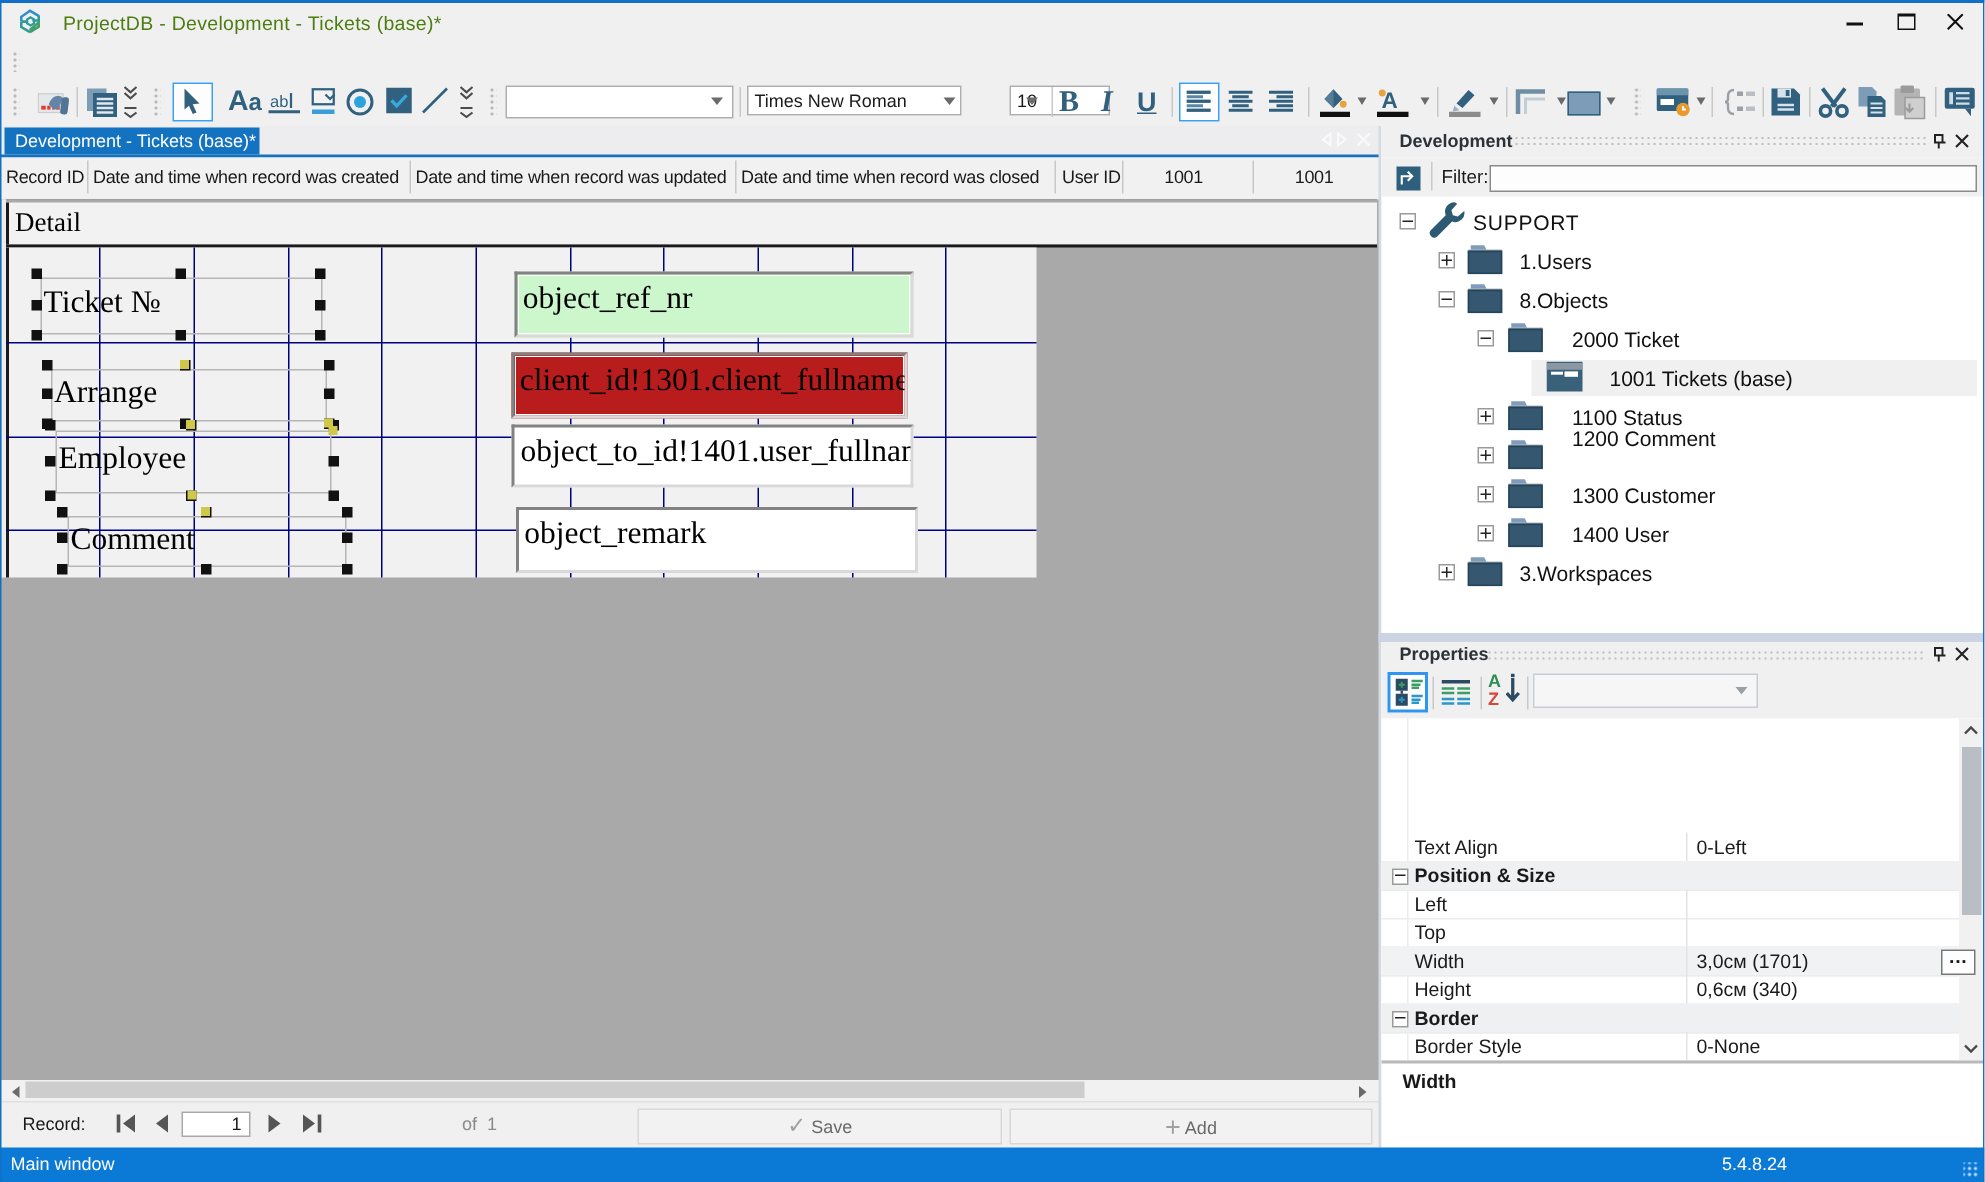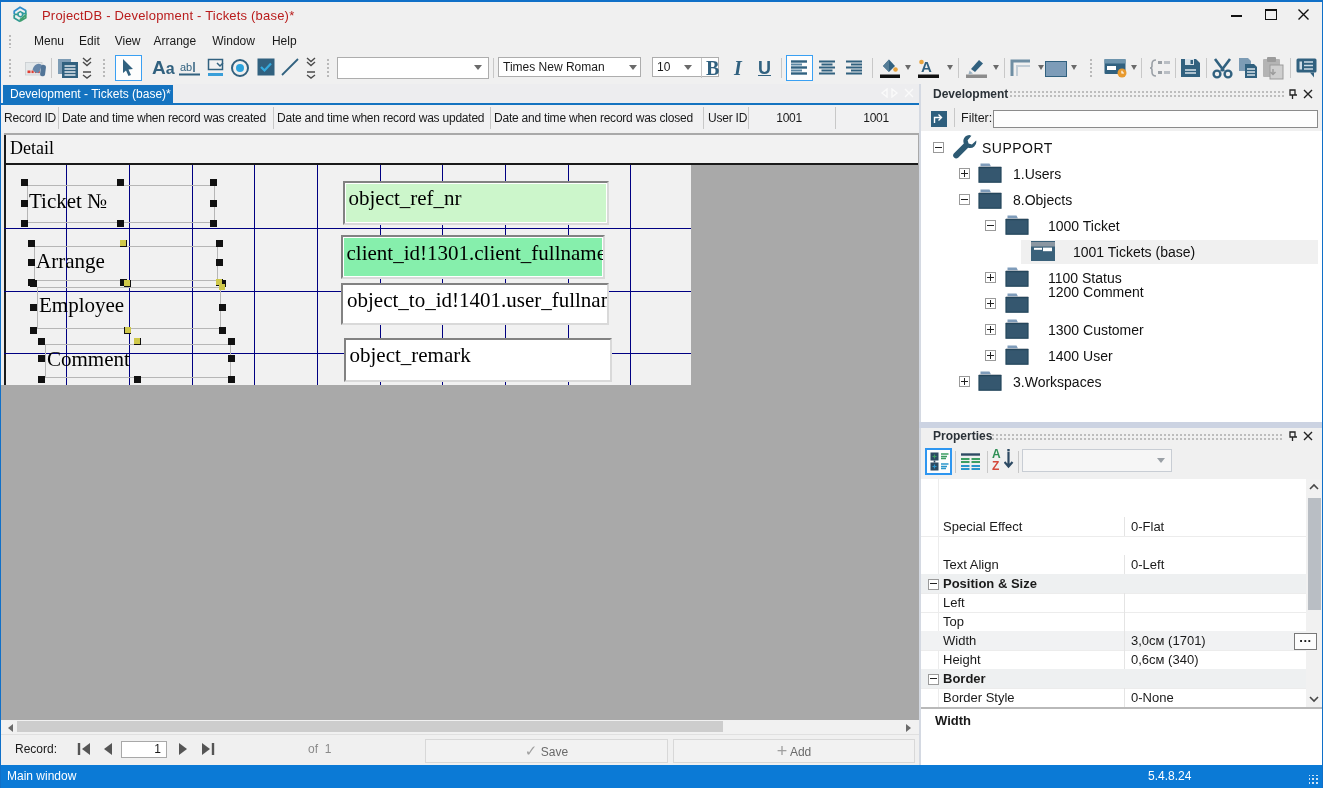--- a/index.html
+++ b/index.html
@@ -26,31 +26,28 @@
 <div class="abs" style="left:0;top:0;width:1323px;height:30px;background:#f0f0f0;border-top:2px solid #1070c8;box-sizing:border-box"></div>
 <div class="abs" style="left:0;top:0;width:1px;height:788px;background:#1070c8;z-index:60"></div>
 <div class="abs" style="left:1322px;top:0;width:1px;height:788px;background:#1070c8;z-index:60"></div>
 <svg class="abs" style="left:12px;top:5px" width="17" height="18" viewBox="0 0 17 18">
  <path d="M2.2 9 V6.2 L8 2.2 L13.8 5.6" fill="none" stroke="#2f8ecd" stroke-width="1.7"></path>
  <path d="M13.8 5.2 V8.6 H9.6" fill="none" stroke="#2f9b9d" stroke-width="1.7"></path>
  <path d="M8.4 6.6 l2.3 1.35 v2.7 L8.4 12 l-2.3 -1.35 v-2.7 z" fill="none" stroke="#2f9b9d" stroke-width="1.5"></path>
  <path d="M2.2 9.4 h4.2 M2.2 9.4 V13 L8 16.4" fill="none" stroke="#319a93" stroke-width="1.7"></path>
  <path d="M8 16.4 L13.8 12.8 V10 l-6 5" fill="none" stroke="#3f9f70" stroke-width="1.7"></path>
 </svg>
-<div class="abs" style="left:42px;top:2px;height:28px;line-height:28px;color:#b91c1c;font-size:13px;letter-spacing:0.2px">ProjectDB - Development - Tickets (base)*</div>
+<div class="abs" style="left:42px;top:2px;height:28px;line-height:28px;color:#4d7c0f;font-size:13px;letter-spacing:0.2px">ProjectDB - Development - Tickets (base)*</div>
 <div class="abs" style="left:1231px;top:15px;width:11px;height:2px;background:#111"></div>
 <div class="abs" style="left:1265px;top:9px;width:10px;height:8px;border:1px solid #111;border-top-width:2px"></div>
 <svg class="abs" style="left:1298px;top:9px" width="11" height="11">
       <path d="M0.5 0.5 L10.5 10.5 M10.5 0.5 L0.5 10.5" stroke="#111" stroke-width="1.4"></path>
     </svg>
 
 <div class="grip" style="left:8px;top:34px;height:14px"></div>
-<div class="abs" style="left:34px;top:30px;height:22px;line-height:22px">
-<span style="margin-right:15px">Menu</span><span style="margin-right:15px">Edit</span><span style="margin-right:13px">View</span><span style="margin-right:16px">Arrange</span><span style="margin-right:17px">Window</span><span>Help</span>
-</div>
 
 <div id="toolbar">
 <div class="grip" style="left:8px;top:58px;height:20px"></div>
 
 <svg class="abs" style="left:25px;top:60px" width="22" height="17">
  <rect x="0.5" y="2.5" width="16.5" height="12.5" fill="#e4e8ea" stroke="#c9cdd0" stroke-width="0.8"></rect>
  <rect x="2.5" y="10.5" width="3" height="2.6" fill="#e03c31"></rect>
         <rect x="6.5" y="10.5" width="2.2" height="2.6" fill="#e03c31"></rect>
         <rect x="9.8" y="10.5" width="1.6" height="2.6" fill="#e03c31"></rect>
         <rect x="12.4" y="10.5" width="2.4" height="2.6" fill="#e03c31"></rect>
@@ -106,21 +103,21 @@
  <path d="M1 1 l4 3.5 4 -3.5 M1 5 l4 3.5 4 -3.5" fill="none" stroke="#4b4b4b" stroke-width="1.4"></path>
  <path d="M1 15 h8 M1 18 l4 3 4 -3" fill="none" stroke="#4b4b4b" stroke-width="1.4"></path>
 </svg>
 <div class="grip" style="left:326px;top:58px;height:20px"></div>
 
 <div class="combo" style="left:337px;top:57px;width:150px;height:20px"></div>
 <div class="carrow" style="left:474px;top:65px"></div>
 <div class="sep" style="left:493px;top:58px;height:20px"></div>
 <div class="combo" style="left:498px;top:57px;width:143px;height:20px;line-height:18px;padding-left:4px;box-sizing:border-box">Times New Roman</div>
 <div class="carrow" style="left:629px;top:65px"></div>
-<div class="combo" style="left:652px;top:57px;width:67px;height:20px;line-height:18px;padding-left:4px;box-sizing:border-box">10</div>
+<div class="combo" style="left:673px;top:57px;width:67px;height:20px;line-height:18px;padding-left:4px;box-sizing:border-box">10</div>
 <div class="carrow" style="left:684px;top:65px"></div>
 
 <div class="sep" style="left:701px;top:58px;height:20px"></div>
 <div class="abs" style="left:706px;top:57px;width:20px;height:22px;line-height:22px;font-family:'Liberation Serif',serif;font-weight:bold;font-size:20px;color:#31617f">B</div>
 <div class="abs" style="left:734px;top:57px;width:20px;height:22px;line-height:22px;font-family:'Liberation Serif',serif;font-style:italic;font-weight:bold;font-size:20px;color:#31617f">I</div>
 <div class="abs" style="left:758px;top:57px;width:20px;height:22px;line-height:22px;font-size:18px;color:#31617f;text-decoration:underline;font-weight:bold">U</div>
 <div class="sep" style="left:781px;top:58px;height:20px"></div>
 
 <div class="abs" style="left:786px;top:55px;width:27px;height:26px;background:#fdfdfd;border:1px solid #3aa0f3;box-sizing:border-box"></div>
 <svg class="abs" style="left:791px;top:60px" width="17" height="16">
@@ -280,21 +277,21 @@
 <div class="lblrect" style="left:34px;top:246px;width:182px;height:33px"></div>
 <div class="abs sertext" style="left:36px;top:244.5px;height:33px;line-height:33px">Arrange</div>
 <div class="lblrect" style="left:37px;top:287px;width:182px;height:40px"></div>
 <div class="abs sertext" style="left:39px;top:285px;height:40px;line-height:40px">Employee</div>
 <div class="lblrect" style="left:45px;top:344px;width:184px;height:32px"></div>
 <div class="abs sertext" style="left:47px;top:342.5px;height:32px;line-height:32px">Comment</div>
 
 <div class="tbox" style="left:342.5px;top:180.5px;width:262px;height:40px;background:#ccf6cb">
  <div class="sertext" style="padding-left:4px;line-height:36px;margin-top:-2.5px">object_ref_nr</div>
 </div>
-<div class="tbox" style="left:340.5px;top:235px;width:260px;height:40px;background:#86efac;overflow:hidden">
+<div class="tbox" style="left:340.5px;top:235px;width:260px;height:40px;background:#b91c1c;overflow:hidden">
  <div class="sertext" style="padding-left:4px;line-height:36px;margin-top:-2.5px;white-space:nowrap">client_id!1301.client_fullname</div>
 </div>
 <div class="tbox" style="left:341px;top:283px;width:264px;height:38px;background:#fff;overflow:hidden">
  <div class="sertext" style="padding-left:4px;line-height:34px;margin-top:-2.5px;white-space:nowrap">object_to_id!1401.user_fullname</div>
 </div>
 <div class="tbox" style="left:343.5px;top:337.5px;width:264px;height:40px;background:#fff;overflow:hidden">
  <div class="sertext" style="padding-left:4px;line-height:36px;margin-top:-2.5px;white-space:nowrap">object_remark</div>
 </div>
 
 <div id="handles">
@@ -417,21 +414,21 @@
             <rect x="1" y="4.6" width="22" height="14.6" fill="#35576f" stroke="#24465c" stroke-width="1.2"></rect>
           </svg>
 <div class="treerow" style="left:1013px;top:186.7px">8.Objects</div>
 <div class="expander" style="left:985px;top:220.2px"></div>
           <div class="abs" style="left:987px;top:224.7px;width:7px;height:1.2px;background:#222"></div>
 <svg class="abs" style="left:1005px;top:215px" width="24" height="20">
             <path d="M2.5 0.5 h9 l1.5 3 h-10.5 z" fill="#7f9cba"></path>
             <rect x="0.8" y="3.4" width="22.5" height="1.4" fill="#9aa2ab"></rect>
             <rect x="1" y="4.6" width="22" height="14.6" fill="#35576f" stroke="#24465c" stroke-width="1.2"></rect>
           </svg>
-<div class="treerow" style="left:1048px;top:212.7px">1000 Ticket</div>
+<div class="treerow" style="left:1048px;top:212.7px">2000 Ticket</div>
 <div class="abs" style="left:1021px;top:239.7px;width:297px;height:24px;background:#f0f0f0"></div>
 <svg class="abs" style="left:1031px;top:240.7px" width="25" height="21">
             <rect x="0" y="0" width="24" height="20" fill="#3a617a"></rect>
             <rect x="0" y="1" width="24" height="4.5" fill="#8b97a2"></rect>
             <rect x="3" y="6.8" width="8" height="2" fill="#fff"></rect>
             <rect x="12" y="6.6" width="9" height="3.6" fill="#fff"></rect>
           </svg>
 <div class="treerow" style="left:1073px;top:238.7px">1001 Tickets (base)</div>
 <div class="expander" style="left:985px;top:272.2px"></div>
           <div class="abs" style="left:987px;top:276.7px;width:7px;height:1.2px;background:#222"></div>
@@ -519,25 +516,20 @@
           <rect x="3.3" y="0" width="2.4" height="2.4" fill="#2d4a63"></rect>
         </svg>
  <div class="sep" style="left:97px;top:5px;height:22px"></div>
  <div class="abs" style="left:101px;top:3px;width:150px;height:22.5px;background:#f6f6f6;border:1px solid #c8cdd4;box-sizing:border-box"></div>
  <div class="carrow" style="left:236px;top:12px;border-top-color:#9aa0a6"></div>
 </div>
 
 <div id="propgrid">
 <div class="abs" style="left:921px;top:478.5px;width:401px;height:228.5px;background:#fff;font-size:13px">
 <div class="abs" style="left:17px;top:0;width:1px;height:228.5px;background:#ececec"></div>
-<div class="prow" style="top:38.1px">
-<div class="pname">Special Effect</div>
-<div class="pval">0-Flat</div>
-<div class="abs" style="left:203px;top:0;width:1px;height:19px;background:#e4e4e4"></div>
-</div>
 <div class="prow" style="top:76.2px">
 <div class="pname">Text Align</div>
 <div class="pval">0-Left</div>
 <div class="abs" style="left:203px;top:0;width:1px;height:19px;background:#e4e4e4"></div>
 </div>
 <div class="prow" style="top:95.2px;background:#eef0f1">
 <div class="abs" style="left:7px;top:5px;width:9px;height:9px;border:1px solid #9a9a9a;background:#fff"></div>
 <div class="abs" style="left:9px;top:9px;width:7px;height:1.2px;background:#222"></div>
 <div class="pname" style="font-weight:bold">Position &amp; Size</div>
 </div>

